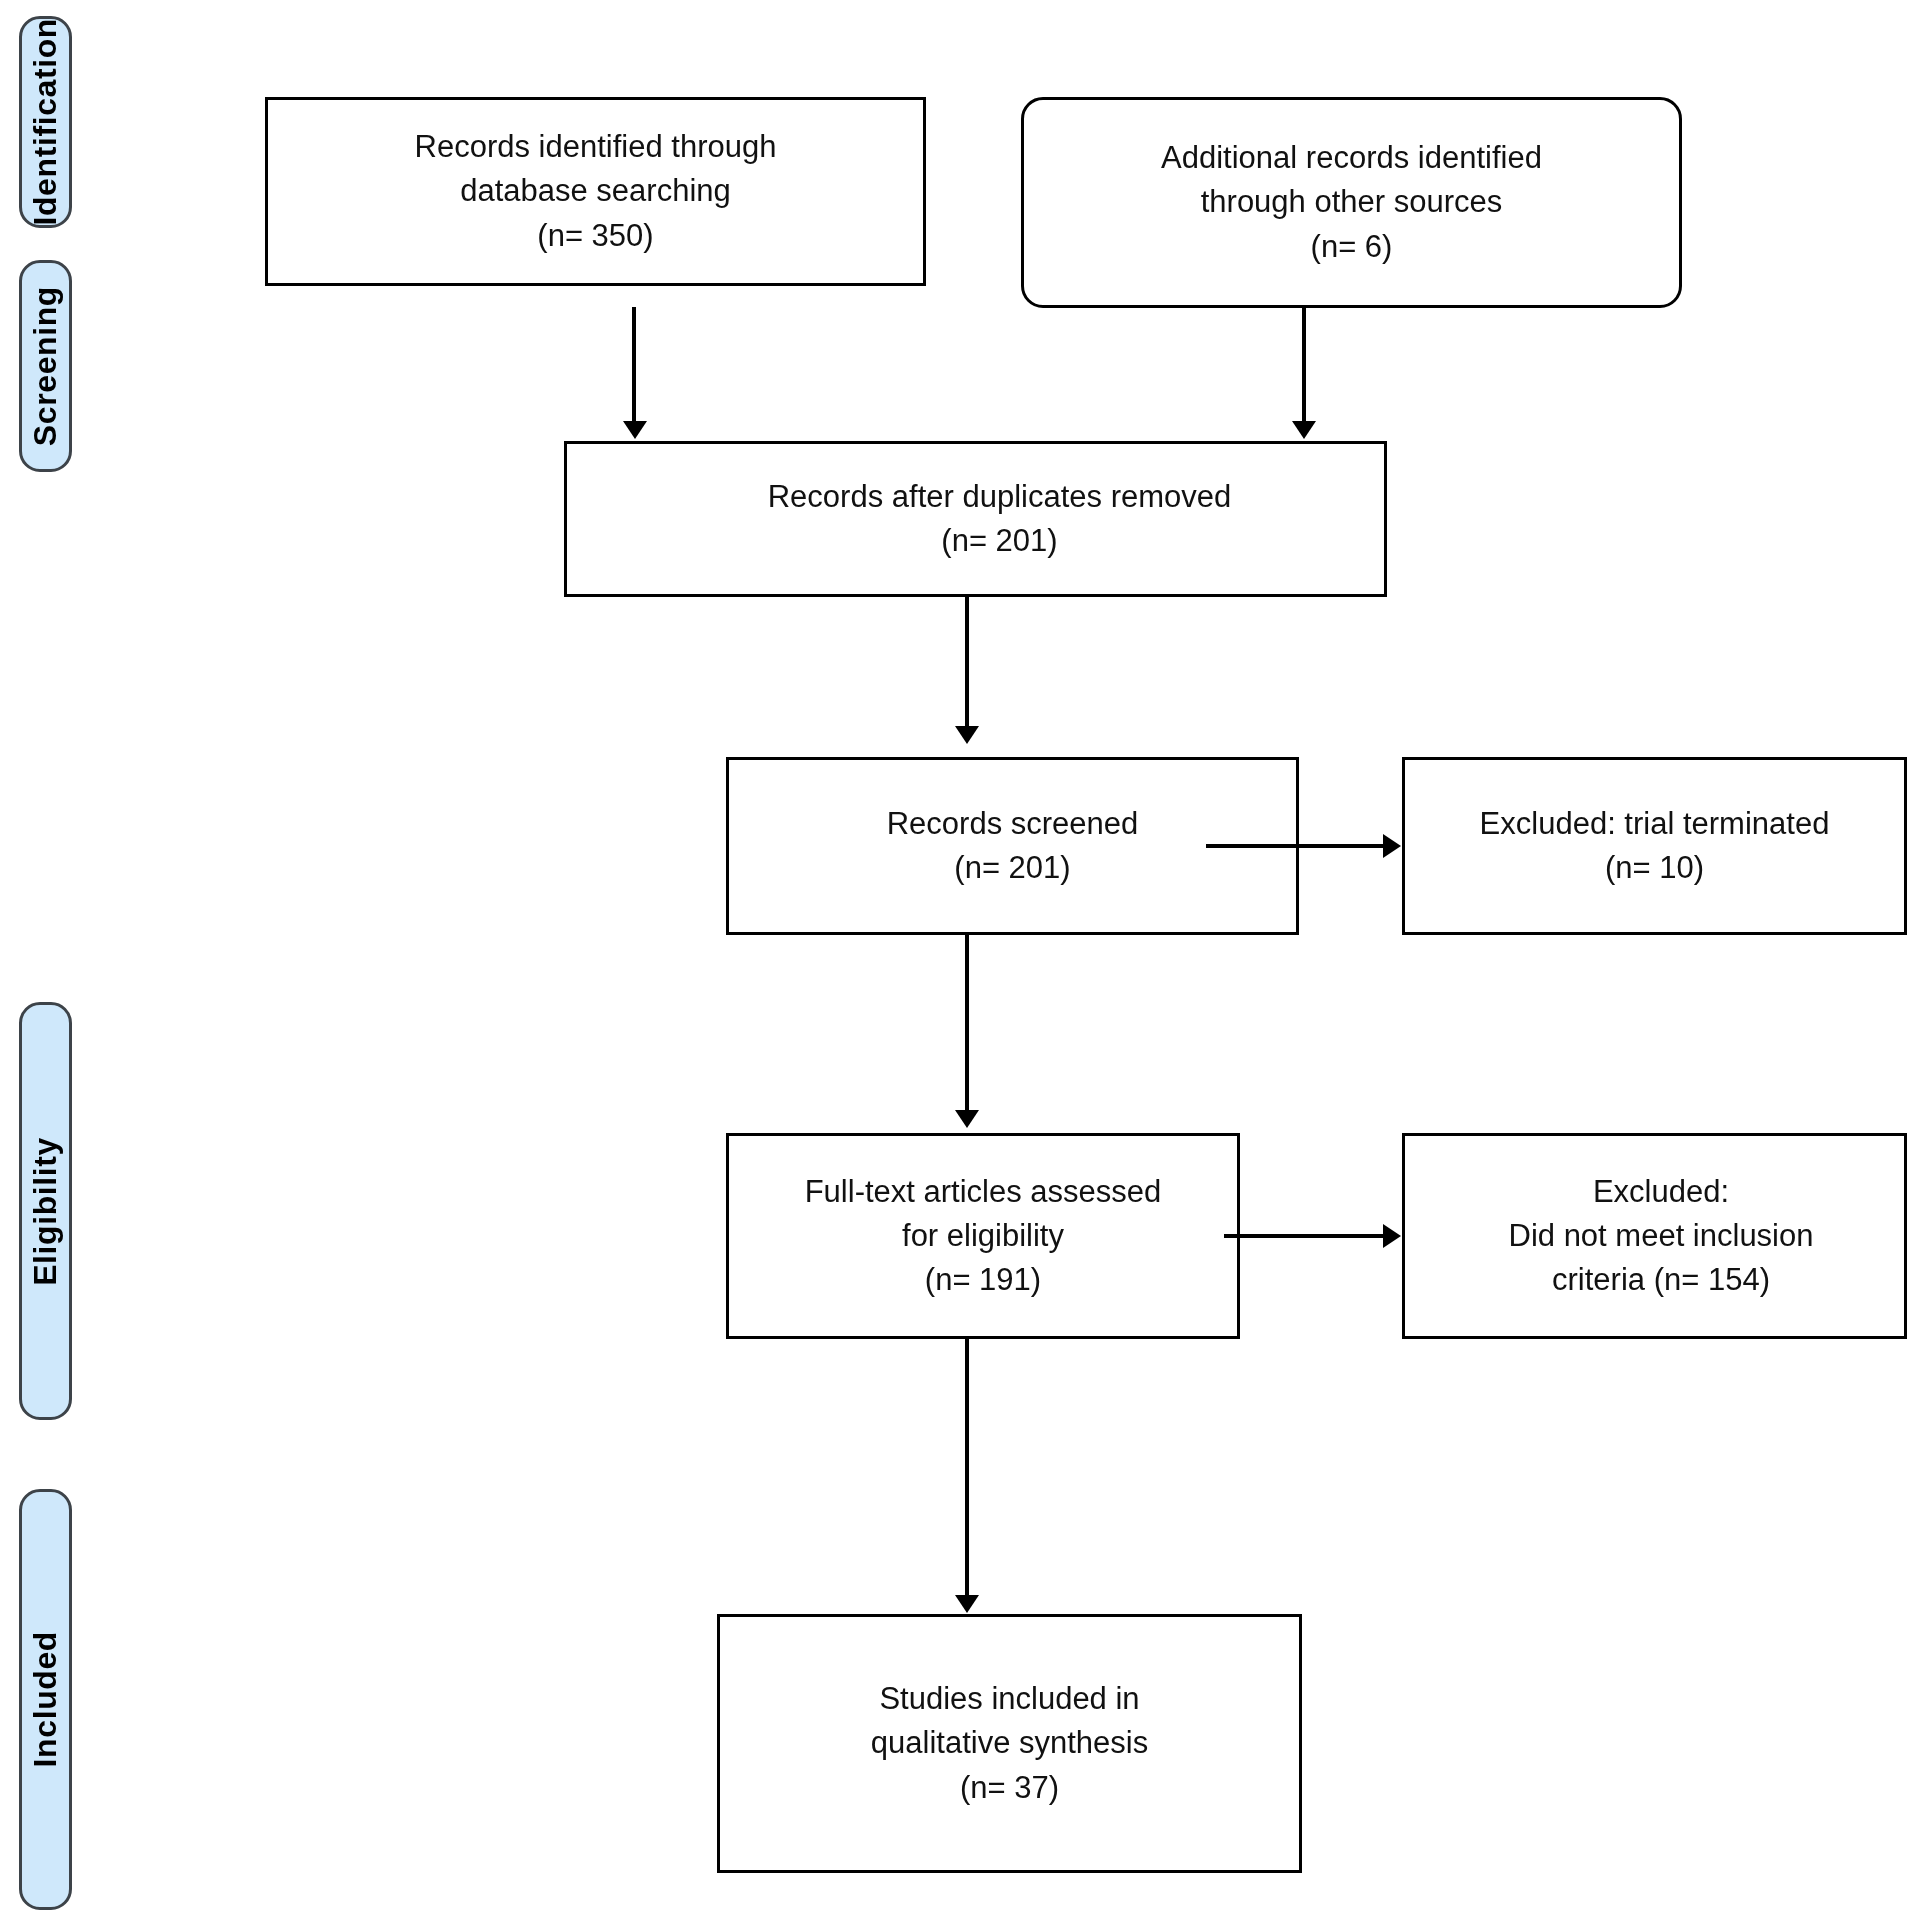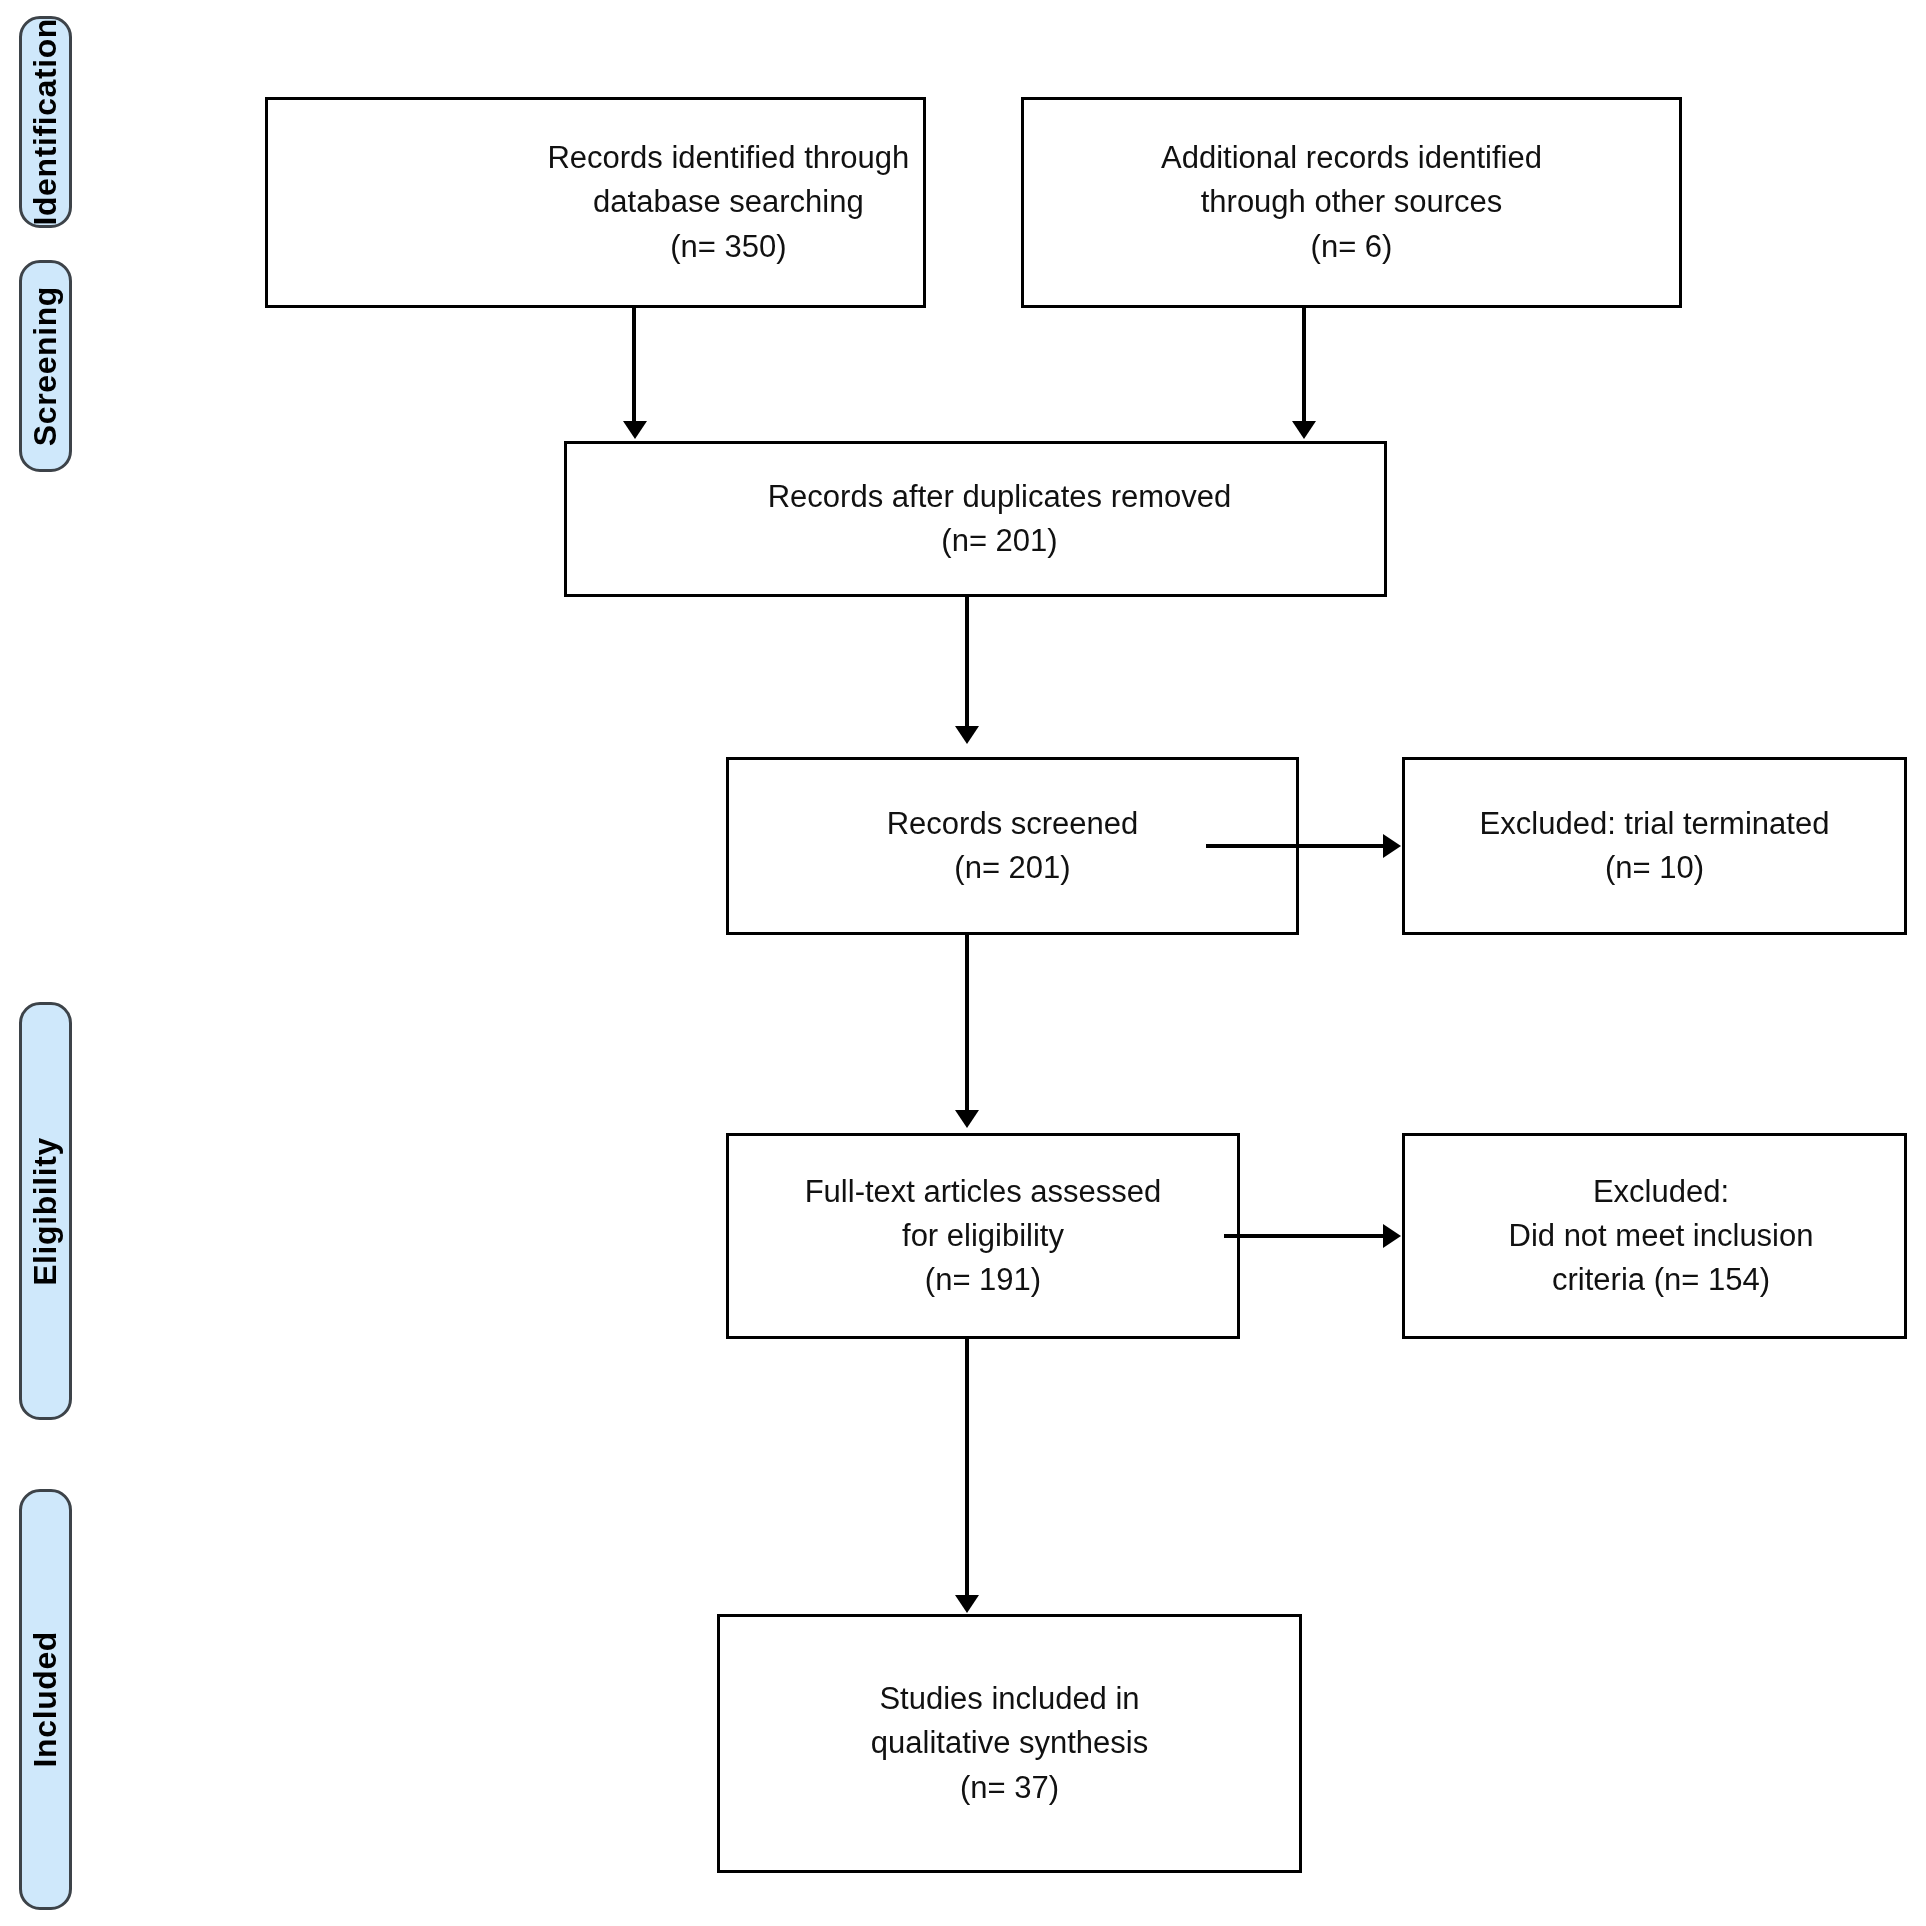--- a/index.html
+++ b/index.html
@@ -101,27 +101,27 @@
   </div>
 
   <div class="stage-pill" style="left:18.7px; top:1002px; width:53px; height:418px;">
     <span class="stage-pill-label">Eligibility</span>
   </div>
 
   <div class="stage-pill" style="left:18.7px; top:1489px; width:53px; height:421px;">
     <span class="stage-pill-label">Included</span>
   </div>
 
-  <div class="flow-box" style="left:265px; top:97px; width:661px; height:211px;justify-content:flex-end;">
+  <div class="flow-box" style="left:265px; top:97px; width:661px; height:189px;">
     <div class="flow-box-text">Records identified through
 database searching
 (n= 350)</div>
   </div>
 
-  <div class="flow-box" style="left:1021px; top:97px; width:661px; height:211px;">
+  <div class="flow-box" style="left:1021px; top:97px; width:661px; height:211px;border-radius:22px;">
     <div class="flow-box-text">Additional records identified
 through other sources
 (n= 6)</div>
   </div>
 
   <div class="conn-v" style="left:632px; top:307px; height:116px;"></div>
   <div class="arrow-down" style="left:623px; top:421px;"></div>
 
   <div class="conn-v" style="left:1302px; top:307px; height:116px;"></div>
   <div class="arrow-down" style="left:1292px; top:421px;"></div>

